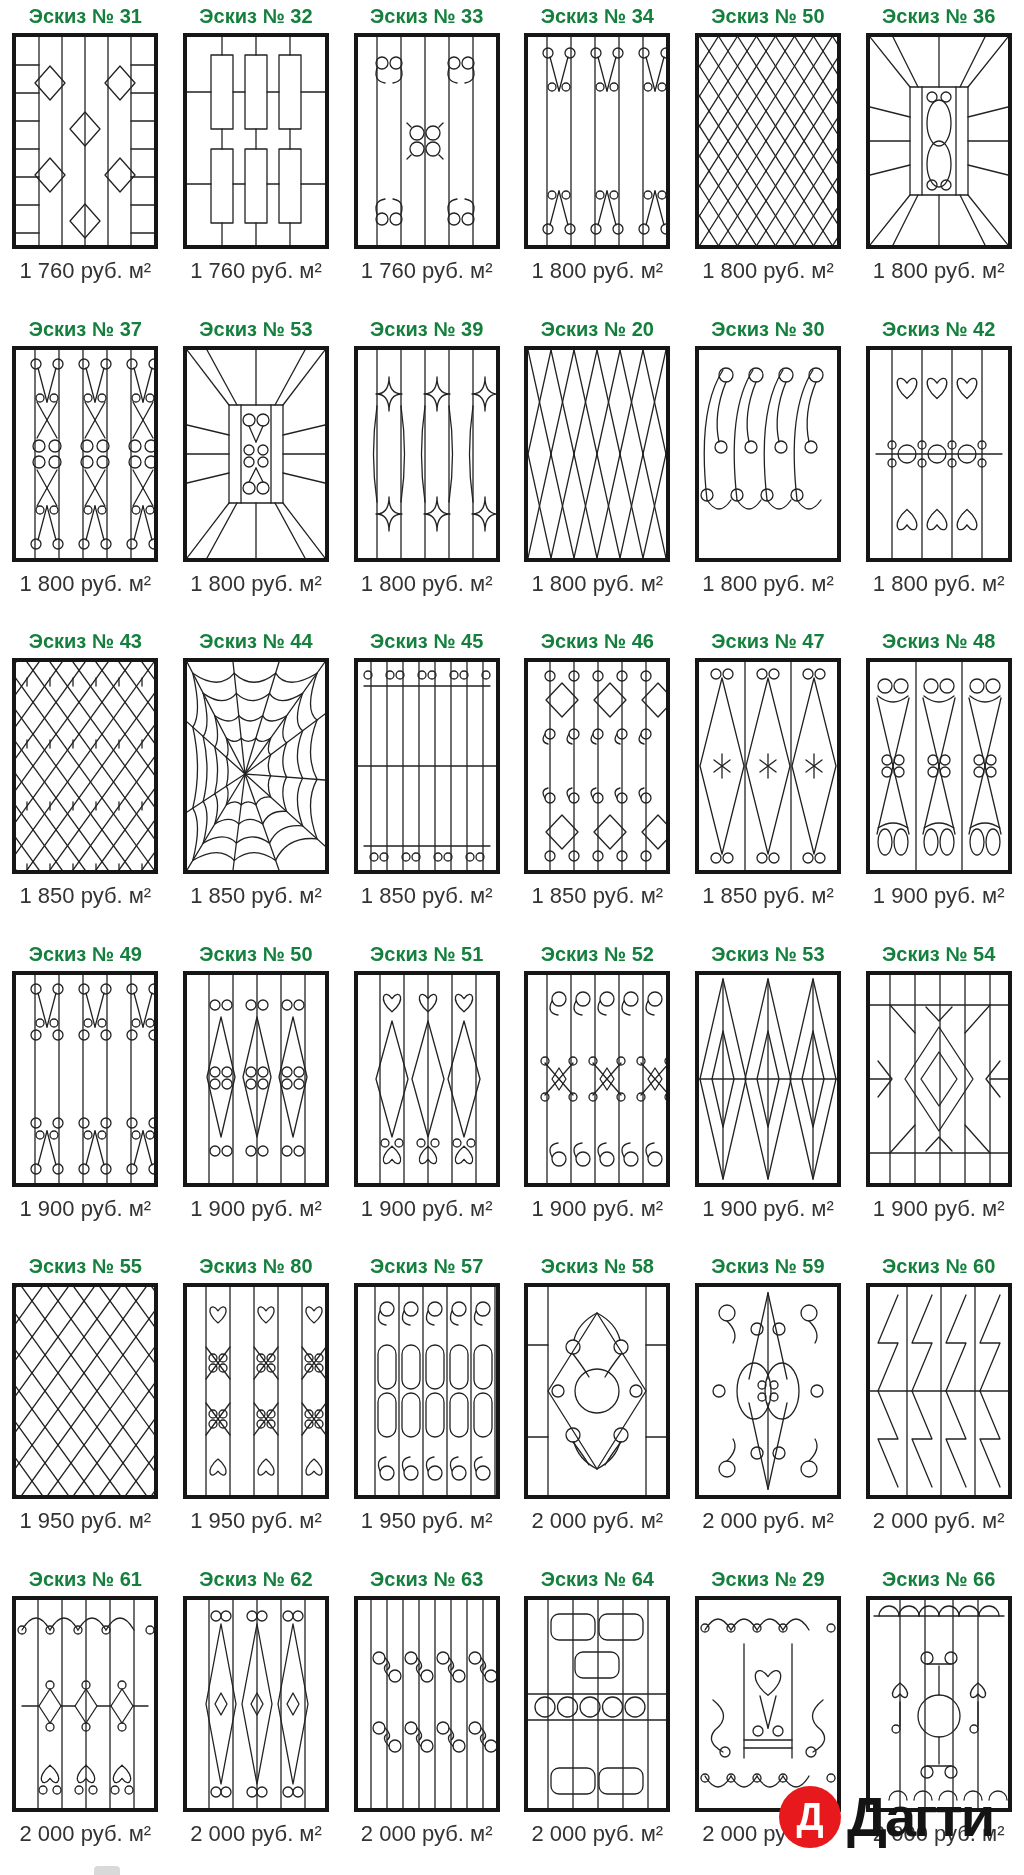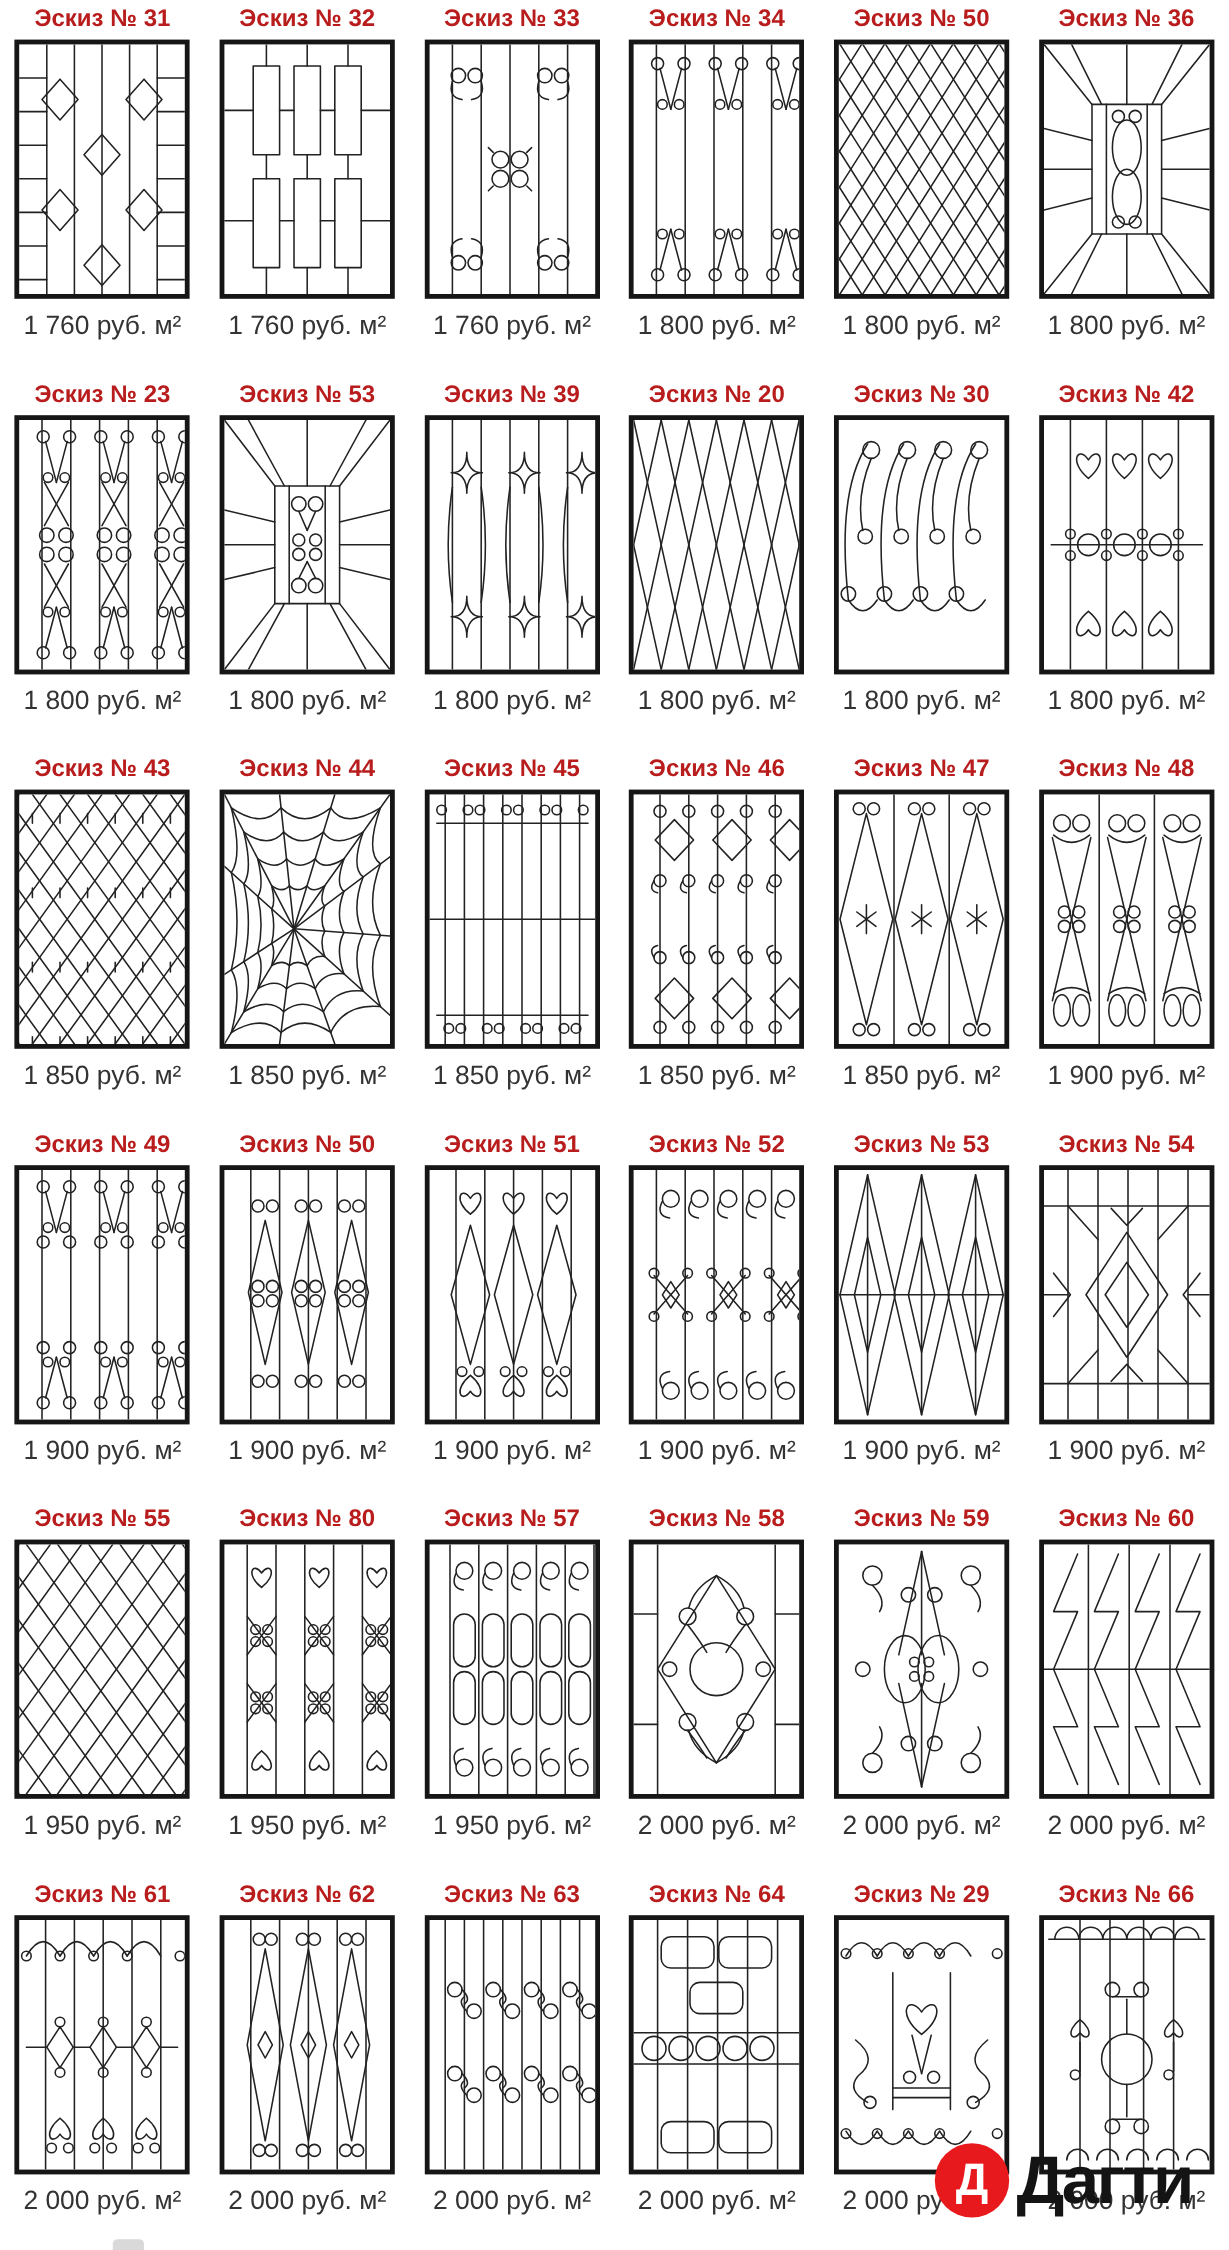--- a/index.html
+++ b/index.html
@@ -1,20 +1,20 @@
 <!DOCTYPE html>
 <html><head>
 <meta charset="utf-8">
 <style>
   html,body{margin:0;padding:0;background:#ffffff;}
   body{font-family:"Liberation Sans",sans-serif;}
   #page{position:relative;width:1024px;height:1875px;background:#ffffff;overflow:hidden;}
   #grid{display:grid;grid-template-columns:repeat(6,1fr);grid-template-rows:repeat(6,312.5px);}
   .cell{display:flex;flex-direction:column;align-items:center;}
-  .title{font-weight:700;font-size:20px;color:#b91c1c;margin-top:5px;height:25px;white-space:nowrap;}
+  .title{font-weight:700;font-size:20px;color:#15803d;margin-top:5px;height:25px;white-space:nowrap;}
   .frame{width:146px;height:216px;border:4px solid #161616;box-sizing:border-box;background:#ffffff;margin-top:3px;}
   .frame svg{display:block;width:138px;height:208px;}
   .frame svg path{fill:none;stroke:#222222;stroke-width:1.3;stroke-linecap:round;stroke-linejoin:round;}
   .price{font-size:22px;color:#333333;margin-top:9px;white-space:nowrap;}
   #logo{position:absolute;left:779px;top:1786px;display:flex;align-items:center;z-index:5;}
   #logo .mark{width:62px;height:62px;border-radius:50%;display:flex;align-items:center;justify-content:center;
     font-weight:700;font-size:38px;color:#ffffff;}
   #logo .text{font-weight:700;font-size:56px;letter-spacing:-2px;margin-left:6px;line-height:62px;}
   #artifact{position:absolute;left:94px;top:1866px;width:26px;height:9px;background:#d9d9d9;border-radius:4px 4px 0 0;}
 </style>
@@ -258,21 +258,21 @@
             <path d="M57,60a5,5 0 1,0 10,0a5,5 0 1,0 -10,0"></path>
             <path d="M71,60a5,5 0 1,0 10,0a5,5 0 1,0 -10,0"></path>
             <path d="M57,148a5,5 0 1,0 10,0a5,5 0 1,0 -10,0"></path>
             <path d="M71,148a5,5 0 1,0 10,0a5,5 0 1,0 -10,0"></path>
           </svg>
     </div>
     <div class="price">1 800 руб. м²</div>
   </figure>
 
   <figure class="cell" style="margin:0">
-    <figcaption class="title">Эскиз № 23</figcaption>
+    <figcaption class="title">Эскиз № 37</figcaption>
     <div class="frame">
       <svg viewBox="0 0 138 208" xmlns="http://www.w3.org/2000/svg">
             <path d="M19,0L19,208"></path>
             <path d="M43,0L43,208"></path>
             <path d="M67,0L67,208"></path>
             <path d="M91,0L91,208"></path>
             <path d="M115,0L115,208"></path>
             <path d="M15,14a5,5 0 1,0 10,0a5,5 0 1,0 -10,0"></path>
             <path d="M37,14a5,5 0 1,0 10,0a5,5 0 1,0 -10,0"></path>
             <path d="M22,18L31,52"></path>

